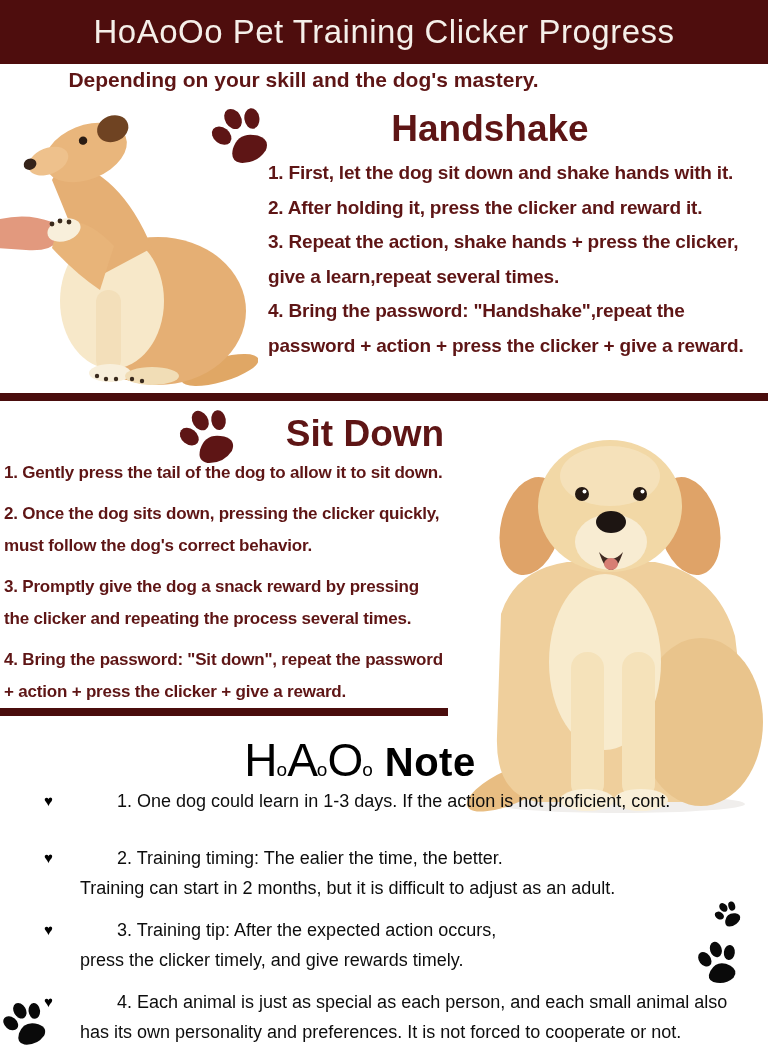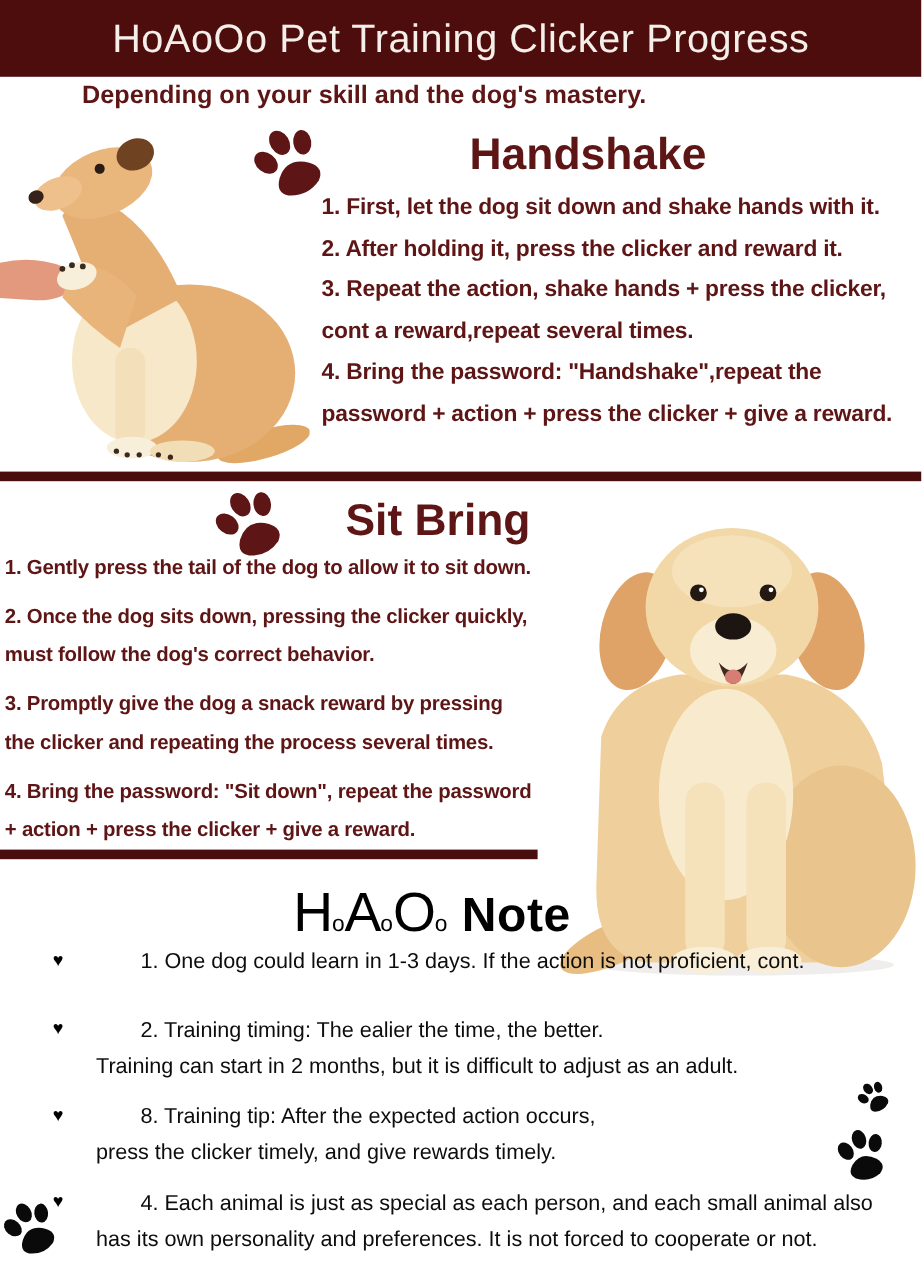--- a/index.html
+++ b/index.html
@@ -135,34 +135,34 @@
         <use href="#paw-shape"></use>
       </svg>
   </div>
 
   <div class="hs-title">Handshake</div>
 
   <div class="hs-steps">
     <div class="hs-line">1. First, let the dog sit down and shake hands with it.</div>
     <div class="hs-line">2. After holding it, press the clicker and reward it.</div>
     <div class="hs-line">3. Repeat the action, shake hands + press the clicker,</div>
-    <div class="hs-line">cont a reward,repeat several times.</div>
+    <div class="hs-line">give a learn,repeat several times.</div>
     <div class="hs-line">4. Bring the password: "Handshake",repeat the</div>
     <div class="hs-line">password + action + press the clicker + give a reward.</div>
   </div>
 
   <div class="divider-full"></div>
 
   <div class="sd-paw">
     <svg viewBox="0 0 64 64" fill="#5e1515">
         <use href="#paw-shape"></use>
       </svg>
   </div>
 
-  <div class="sd-title">Sit Bring</div>
+  <div class="sd-title">Sit Down</div>
 
   <div class="sd-steps">
     <div class="sd-line">1. Gently press the tail of the dog to allow it to sit down.</div>
     <div class="sd-line step-gap">2. Once the dog sits down, pressing the clicker quickly,</div>
     <div class="sd-line">must follow the dog's correct behavior.</div>
     <div class="sd-line step-gap">3. Promptly give the dog a snack reward by pressing</div>
     <div class="sd-line">the clicker and repeating the process several times.</div>
     <div class="sd-line step-gap">4. Bring the password: "Sit down", repeat the password</div>
     <div class="sd-line">+ action + press the clicker + give a reward.</div>
   </div>
@@ -214,21 +214,21 @@
       <span class="heart">♥</span>
       <div class="note-line">1. One dog could learn in 1-3 days. If the action is not proficient, cont.</div>
     </div>
     <div class="note-item gap-small">
       <span class="heart">♥</span>
       <div class="note-line">2. Training timing: The ealier the time, the better.</div>
       <div class="note-line wrap">Training can start in 2 months, but it is difficult to adjust as an adult.</div>
     </div>
     <div class="note-item gap-small">
       <span class="heart">♥</span>
-      <div class="note-line">8. Training tip: After the expected action occurs,</div>
+      <div class="note-line">3. Training tip: After the expected action occurs,</div>
       <div class="note-line wrap">press the clicker timely, and give rewards timely.</div>
     </div>
     <div class="note-item">
       <span class="heart">♥</span>
       <div class="note-line">4. Each animal is just as special as each person, and each small animal also</div>
       <div class="note-line wrap">has its own personality and preferences. It is not forced to cooperate or not.</div>
     </div>
   </div>
 
   <div class="paw-black-small-right">

